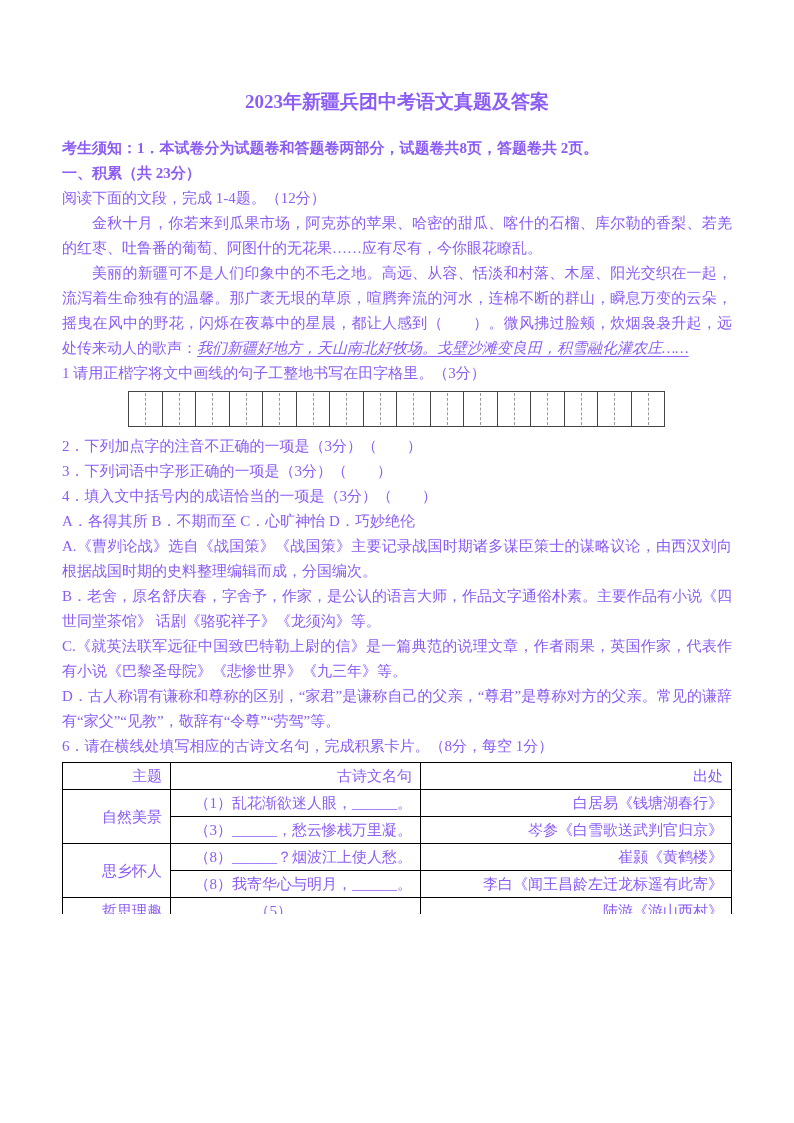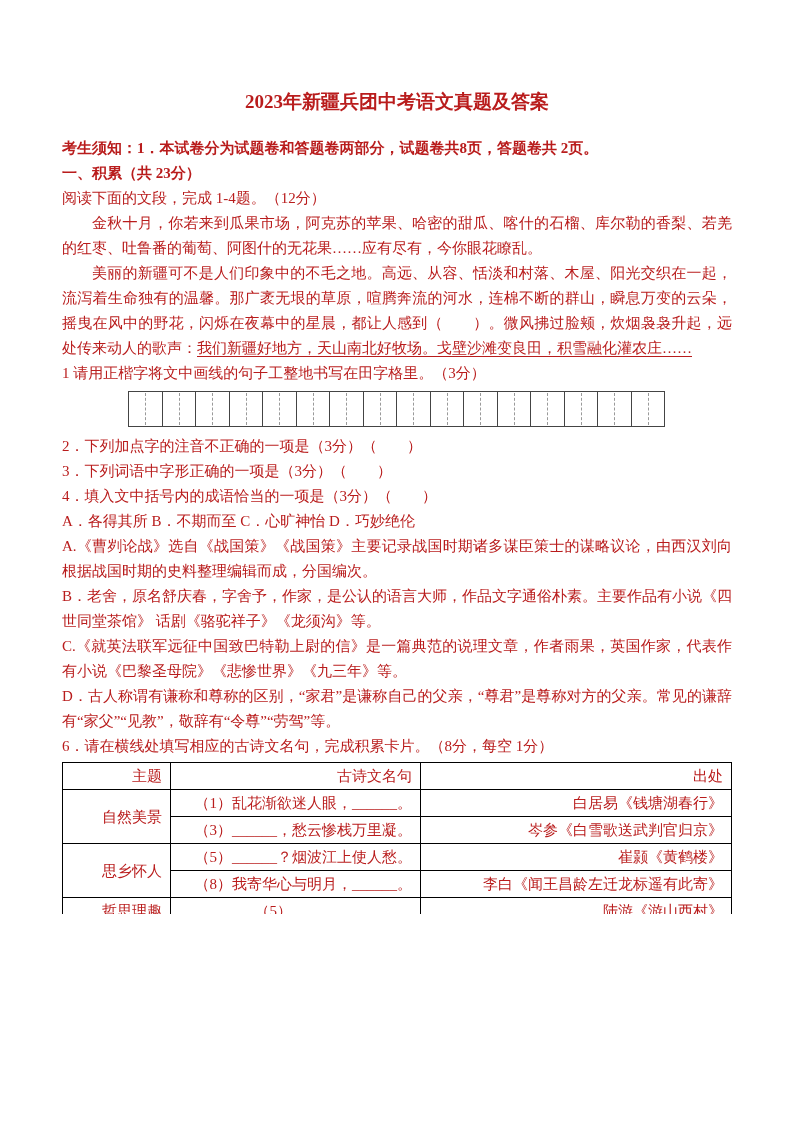--- a/index.html
+++ b/index.html
@@ -4,37 +4,37 @@
 <style>
   html, body { margin: 0; padding: 0; background: #ffffff; }
   .page {
     position: relative;
     width: 794px;
     height: 914px;
     box-sizing: border-box;
     margin: 0 auto;
     padding: 88px 62px 30px 62px;
     background: #ffffff;
-    color: #b91c1c;
+    color: #8b5cf6;
     font-family: "Liberation Serif", "DejaVu Serif", serif;
     font-size: 15px;
     line-height: 25px;
     overflow: hidden;
   }
   .title {
     font-size: 19px;
     font-weight: bold;
     text-align: center;
     margin: 0 0 20px 0;
     line-height: 28px;
   }
   p { margin: 0; text-align: justify; }
   .bold { font-weight: bold; }
   .indent { text-indent: 2em; }
-  .underline { text-decoration: underline; text-underline-offset: 3px; }
+  .underline { text-decoration: underline; text-underline-offset: 3px; font-style: italic; }
 
   
   .grid {
     display: flex;
     box-sizing: border-box;
     width: 537px;
     height: 36px;
     border: 1px solid #444;
     margin: 5px 0 7px 66px;
     background: #fff;
@@ -136,21 +136,21 @@
         <td rowspan="2">自然美景</td>
         <td>（1）乱花渐欲迷人眼，______。</td>
         <td>白居易《钱塘湖春行》</td>
       </tr>
       <tr>
         <td>（3）______，愁云惨栈万里凝。</td>
         <td>岑参《白雪歌送武判官归京》</td>
       </tr>
       <tr>
         <td rowspan="2">思乡怀人</td>
-        <td>（5）______？烟波江上使人愁。</td>
+        <td>（8）______？烟波江上使人愁。</td>
         <td>崔颢《黄鹤楼》</td>
       </tr>
       <tr>
         <td>（8）我寄华心与明月，______。</td>
         <td>李白《闻王昌龄左迁龙标遥有此寄》</td>
       </tr>
       <tr>
         <td>哲思理趣</td>
         <td>（5）______，______。</td>
         <td>陆游《游山西村》</td>

